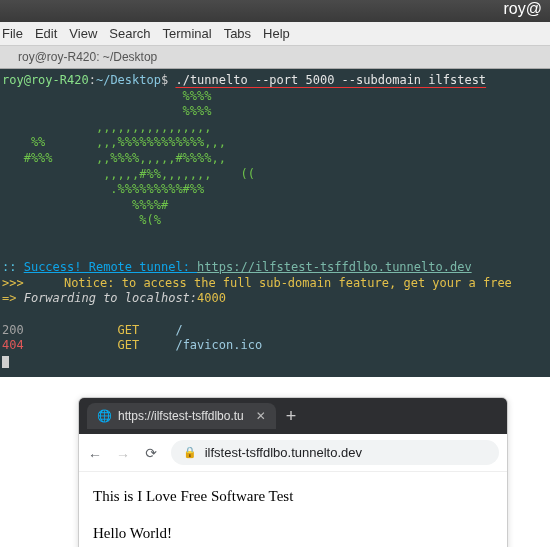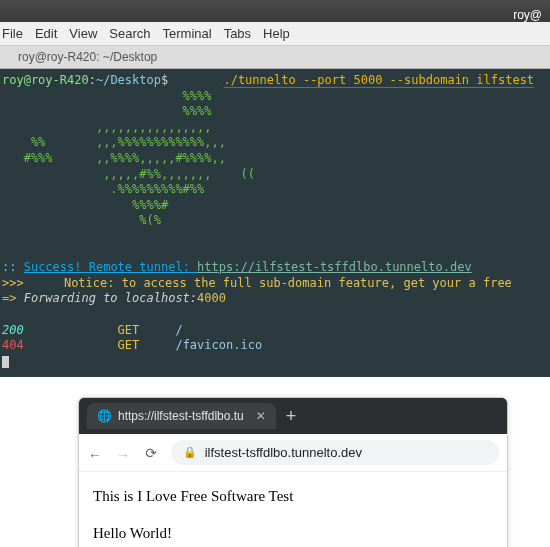--- a/index.html
+++ b/index.html
@@ -8,23 +8,23 @@
       font-size: 13px;
       background: #fff;
       width: 550px;
     }
     .window-titlebar {
       background: linear-gradient(to bottom, #4a4a4a, #3a3a3a);
       color: #fff;
       height: 22px;
       display: flex;
       justify-content: flex-end;
-      align-items: flex-end;
+      align-items: flex-start;
       padding: 0 8px;
-      font-size: 12px;
+      font-size: 16px;
     }
     .menu-bar {
       background: #f0f0f0;
       color: #333;
       padding: 4px 2px;
       display: flex;
       gap: 12px;
       border-bottom: 1px solid #ccc;
       font-size: 13px;
     }
@@ -42,31 +42,31 @@
       font-family: "DejaVu Sans Mono", Consolas, monospace;
       font-size: 12px;
       line-height: 1.3;
       padding: 4px 2px 8px 2px;
       white-space: pre;
       overflow: hidden;
     }
     .prompt-user { color: #89e089; }
     .prompt-path { color: #89c7e0; }
     .prompt-dollar { color: #d0d0d0; }
-    .cmd-text { color: #eab308; text-decoration: underline; text-decoration-color: #e33; text-underline-offset: 3px; margin-left: 48px; }
+    .cmd-text { color: #e5e5e5; text-decoration: underline; text-decoration-color: #e33; text-underline-offset: 3px; }
     .ascii-art { color: #6ec24a; display: block; }
     .success-label { color: #0ea5e9; text-decoration: underline; }
     .bullet { color: #58c8e8; }
     .url { color: #7ab8a8; text-decoration: underline; }
     .notice-prefix { color: #e3c04a; }
     .notice-text { color: #e3c04a; padding-left: 33px; }
     .arrow { color: #d8b84a; }
     .forward-text { color: #d0d0d0; font-style: italic; }
     .port { color: #e3c04a; }
-    .status-200 { color: #5eead4; font-style: italic; }
+    .status-200 { color: #a3a3a3; }
     .status-404 { color: #e05858; }
     .method { color: #e3c04a; }
     .path { color: #9dcbe0; }
     .cursor-block {
       display: inline-block;
       width: 7px;
       height: 12px;
       background: #d0d0d0;
       vertical-align: text-bottom;
     }

